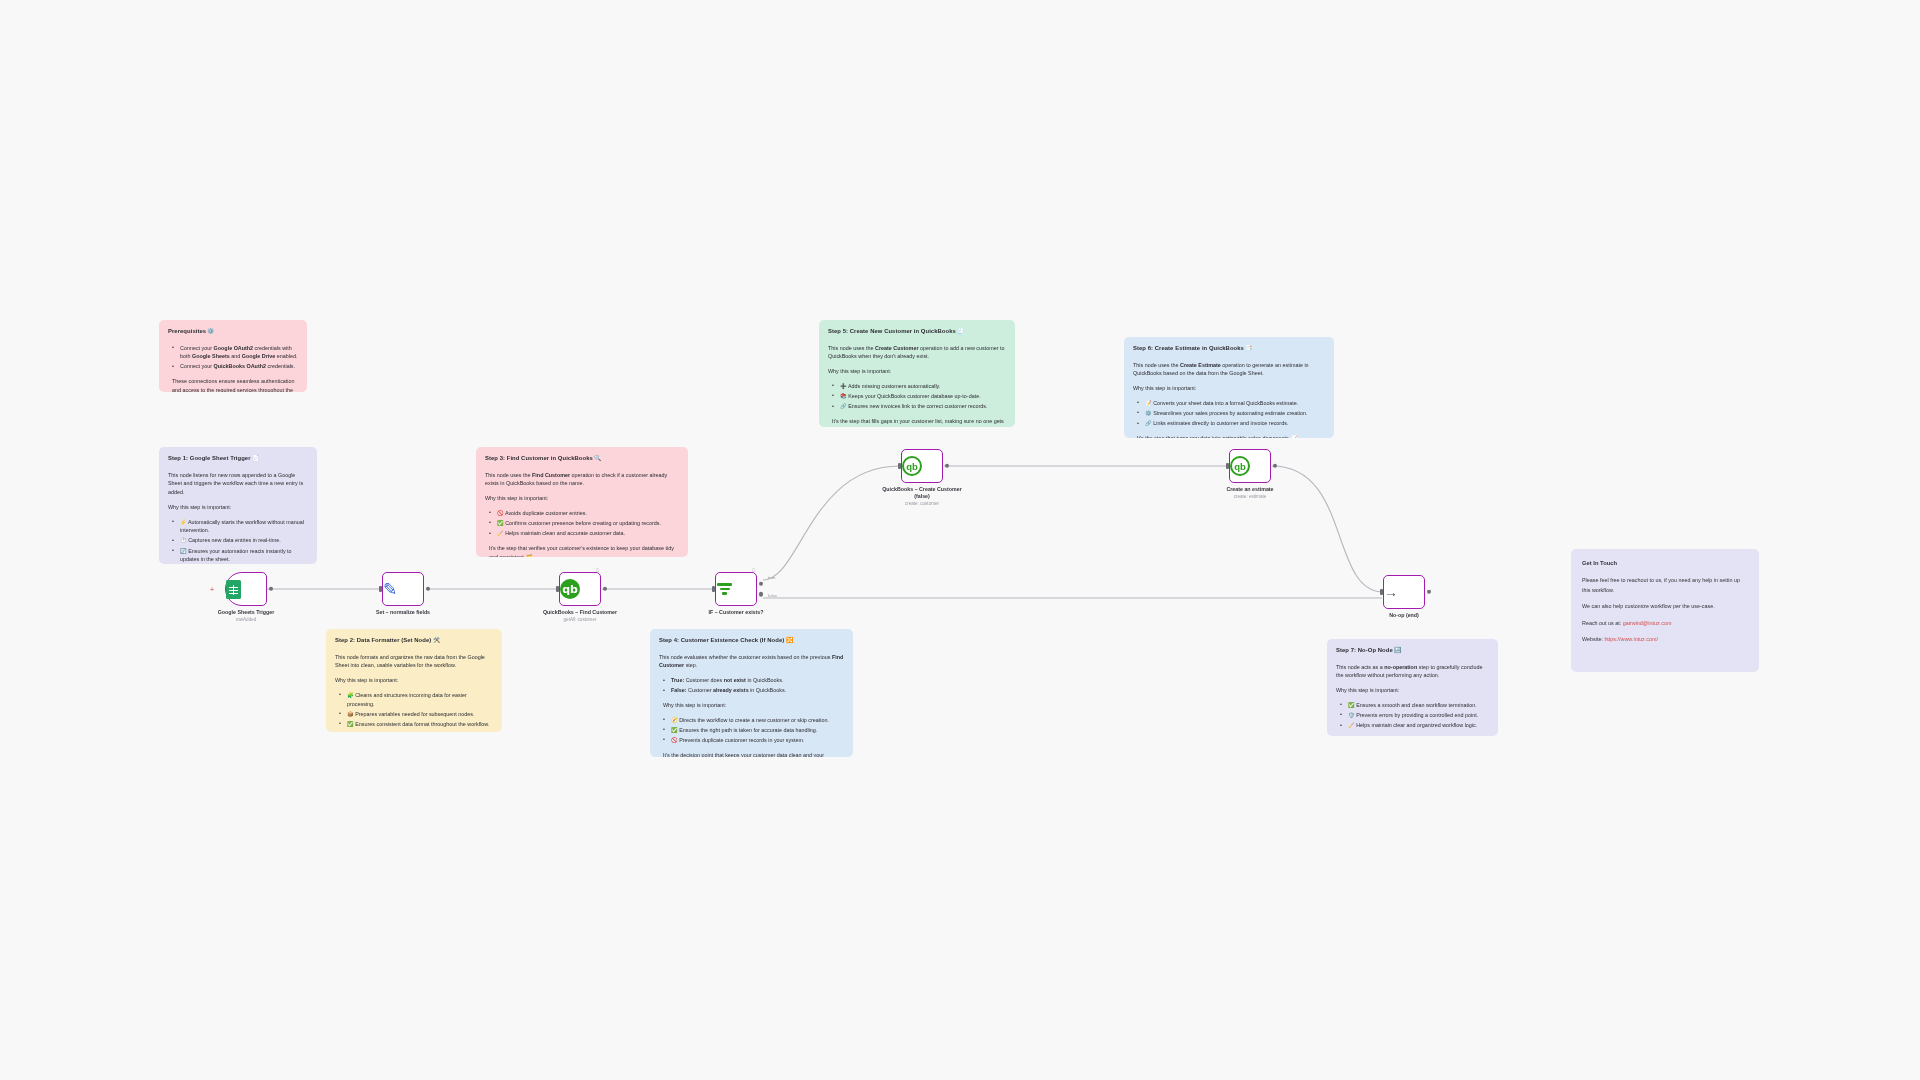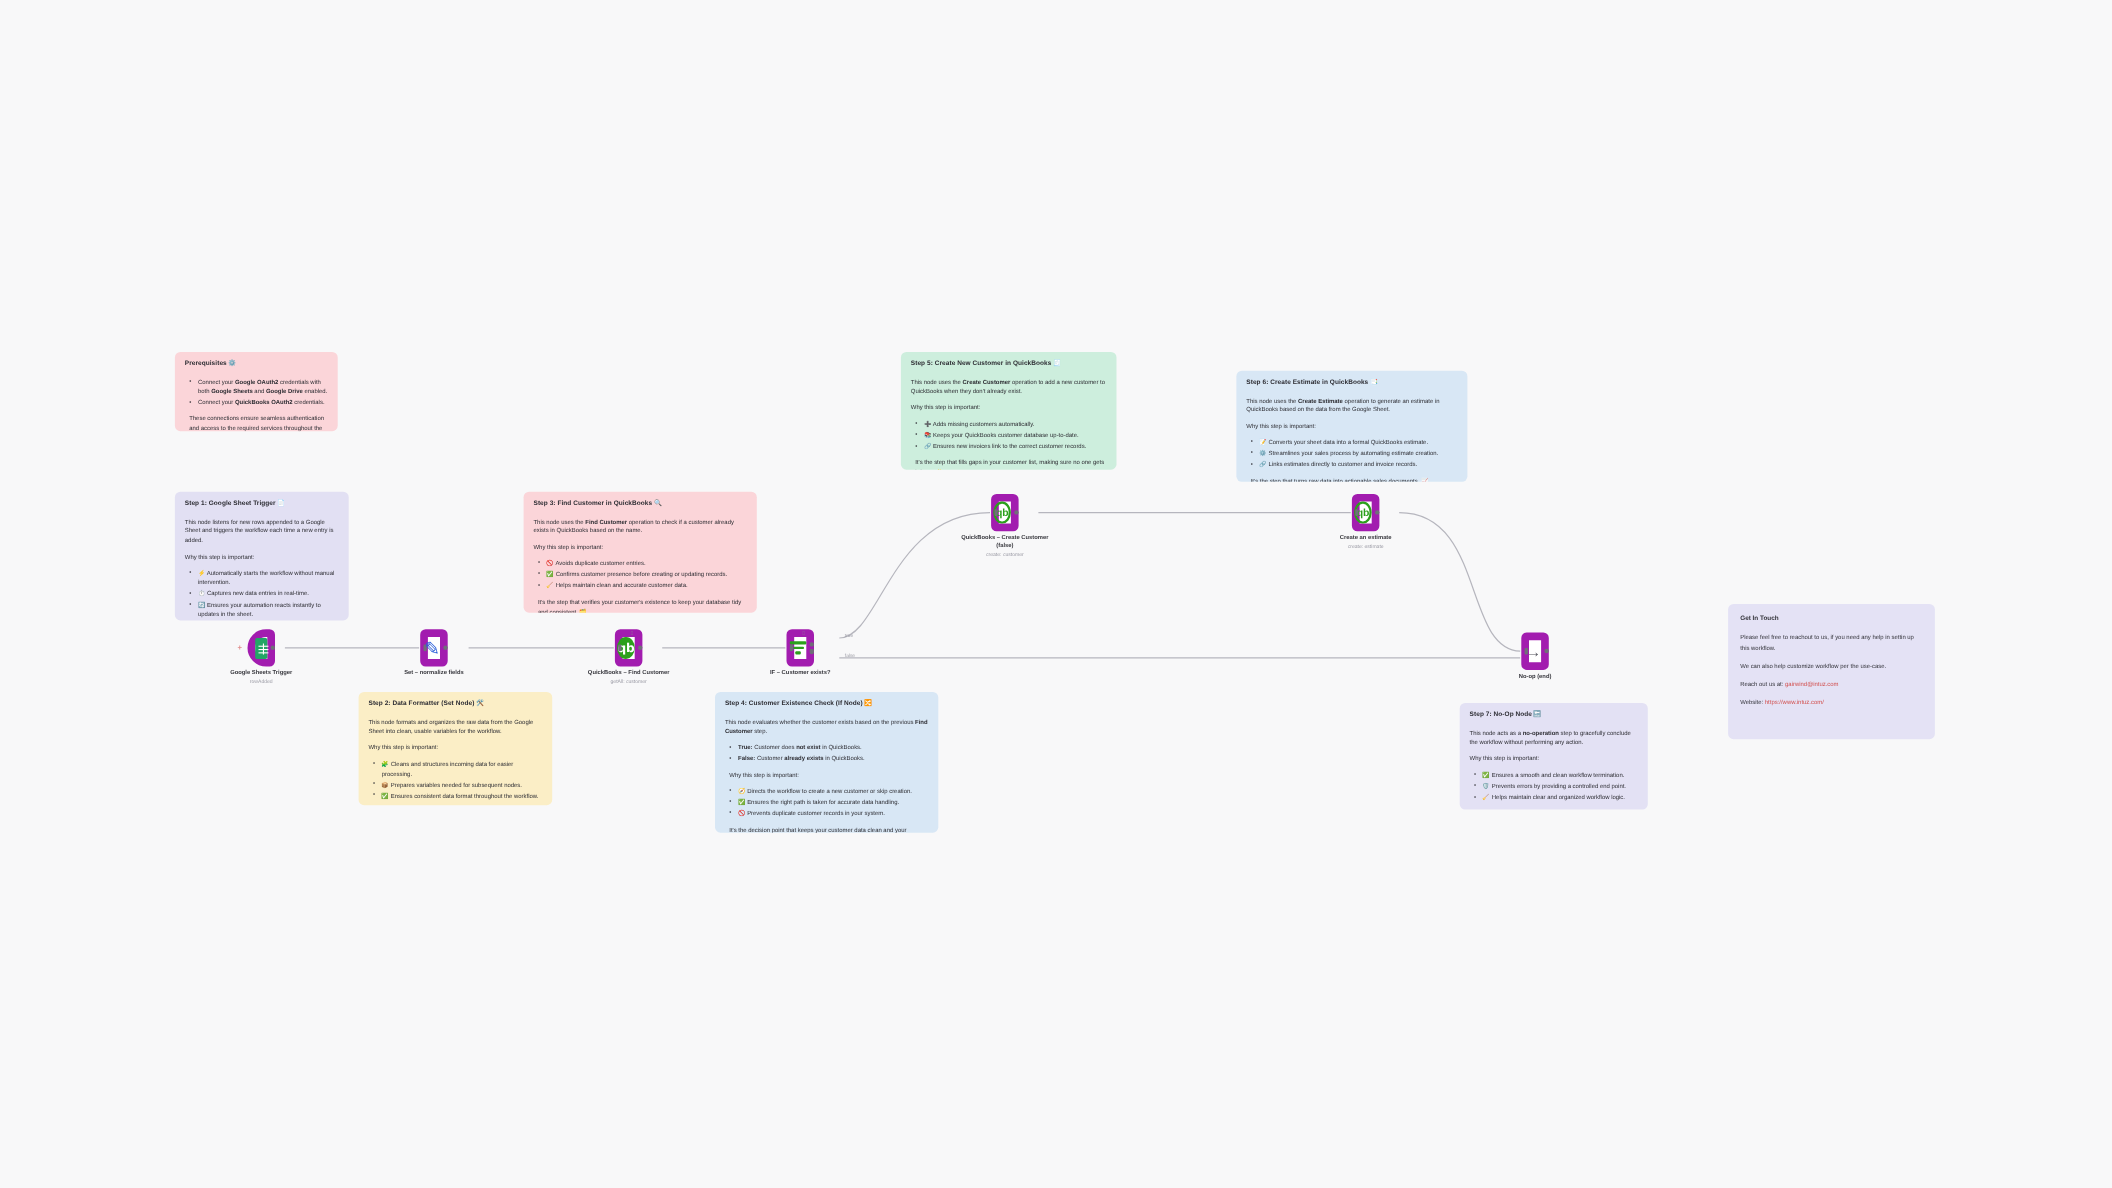--- a/index.html
+++ b/index.html
@@ -45,25 +45,25 @@
   .note-purple { background: #e2e0f3; }
   .note-red    { background: #fbd5d9; }
   .note-green  { background: #cdeedd; }
   .note-blue   { background: #d8e7f5; }
   .note-yellow { background: #fbeec6; }
   .note-lilac  { background: #e3e1f4; }
 
   
   .node { position: absolute; }
   .node-box {
-    width: 25px; height: 34px;
+    width: 42px; height: 34px;
     background: #fff;
-    border: 7px solid #a21caf;
+    border: 1px solid #a21caf;
     border-radius: 5px;
-    display: flex; align-items: center; justify-content: flex-end;
+    display: flex; align-items: center; justify-content: flex-start;
     position: relative;
   }
   .node-trigger .node-box {
     border-radius: 17px 5px 5px 17px;
   }
   .node-label {
     position: absolute;
     top: 37px; left: 50%;
     transform: translateX(-50%);
     width: 92px;

